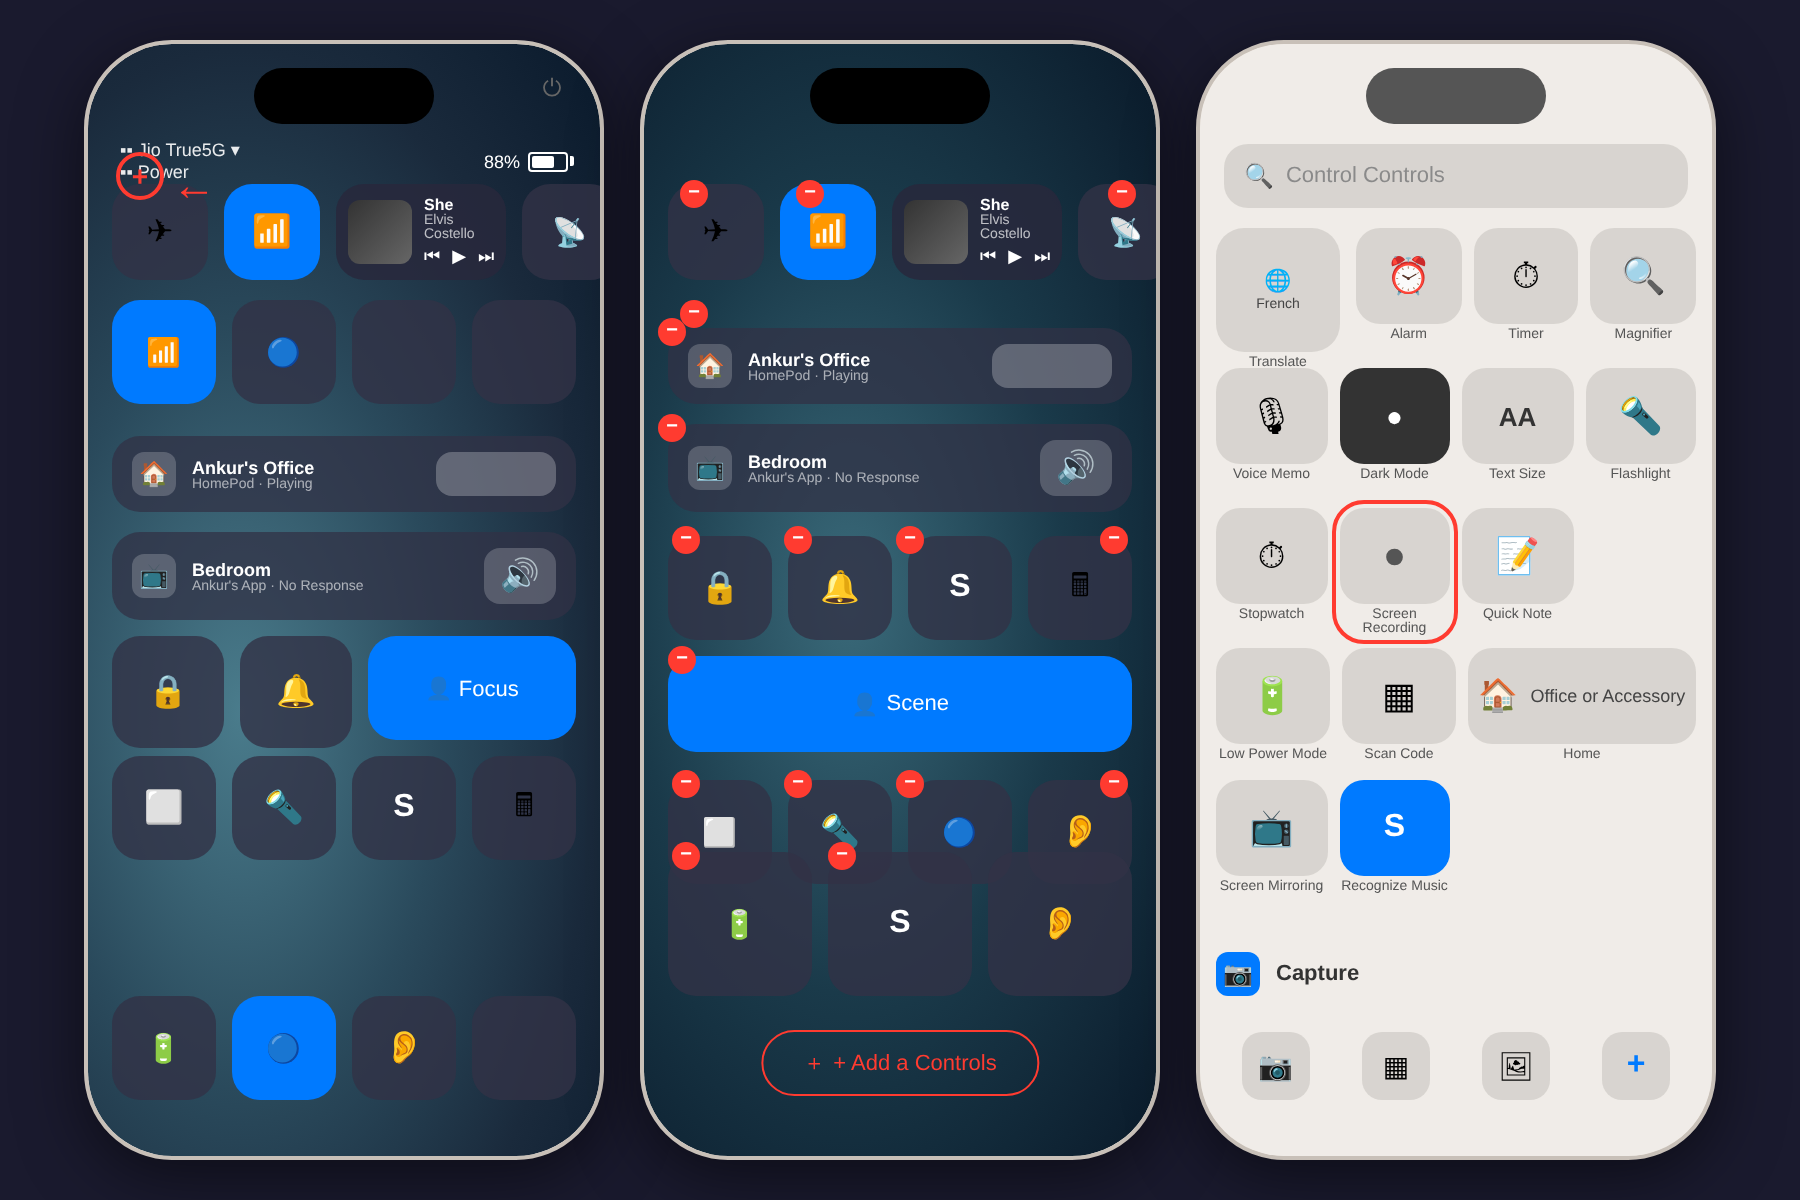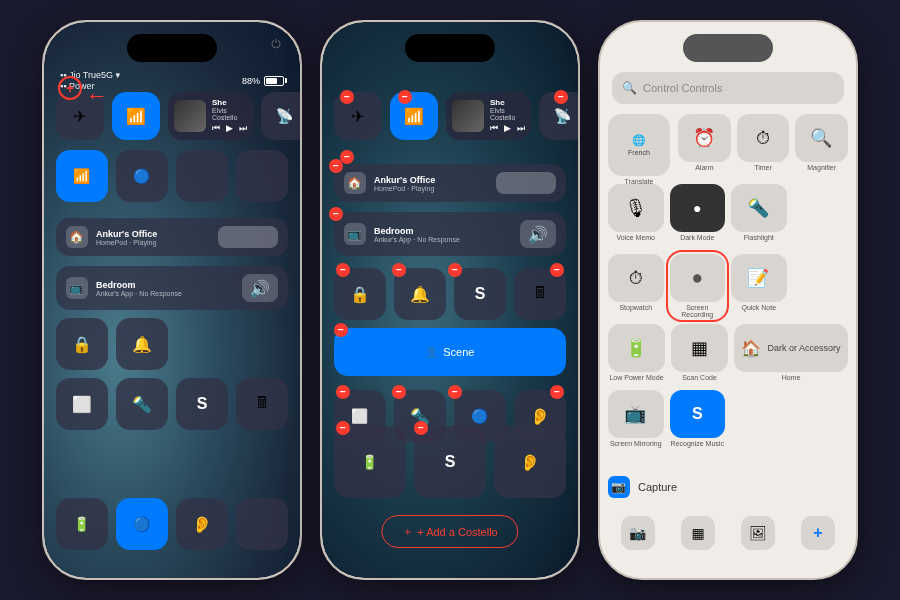--- a/index.html
+++ b/index.html
@@ -362,20 +362,21 @@
       <div class="home-info">
         <div class="home-title">Bedroom</div>
         <div class="home-sub">Ankur's App · No Response</div>
       </div>
       <div style="width:36px;height:28px;background:rgba(255,255,255,0.2);border-radius:8px;display:flex;align-items:center;justify-content:center;">🔊</div>
     </div>
 
     <div style="position:absolute;top:296px;left:12px;right:12px;display:grid;grid-template-columns:1fr 1fr 1fr 1fr;gap:8px;z-index:5;">
       <div class="cc-btn cc-btn-dark" style="font-size:16px;">🔒</div>
       <div class="cc-btn cc-btn-dark" style="font-size:16px;">🔔</div>
+      <div class="cc-btn cc-btn-blue" style="border-radius:14px;background:#007AFF;display:flex;align-items:center;justify-content:center;font-size:11px;color:white;gap:4px;aspect-ratio:2/1;grid-column:span 2;">👤 Focus</div>
     </div>
 
     <div style="position:absolute;top:356px;left:12px;right:12px;display:grid;grid-template-columns:1fr 1fr 1fr 1fr;gap:8px;z-index:5;">
       <div class="cc-btn cc-btn-dark" style="font-size:16px;">⬜</div>
       <div class="cc-btn cc-btn-dark" style="font-size:16px;">🔦</div>
       <div class="cc-btn cc-btn-dark" style="font-size:16px;color:white;font-weight:bold;">S</div>
       <div class="cc-btn cc-btn-dark" style="font-size:16px;">🖩</div>
     </div>
 
     <div style="position:absolute;bottom:28px;left:12px;right:12px;display:grid;grid-template-columns:1fr 1fr 1fr 1fr;gap:8px;z-index:5;">
@@ -468,21 +469,21 @@
     <div style="position:absolute;bottom:80px;left:12px;right:12px;display:grid;grid-template-columns:1fr 1fr 1fr;gap:8px;z-index:5;">
       <div class="remove-btn" style="position:absolute;top:-5px;left:2px;">−</div>
       <div class="remove-btn" style="position:absolute;top:-5px;left:80px;">−</div>
       <div class="cc-btn cc-btn-dark" style="font-size:14px;">🔋</div>
       <div class="cc-btn cc-btn-dark" style="font-size:16px;color:white;font-weight:bold;">S</div>
       <div class="cc-btn cc-btn-dark" style="font-size:16px;">👂</div>
     </div>
 
     <div class="add-control-btn">
       <span>＋</span>
-      <span>+ Add a Costello</span>
+      <span>+ Add a Controls</span>
     </div>
   </div>
 </div>
 
 <div class="phone">
   <div class="phone-screen">
     <div class="phone3-bg"></div>
     <div class="dynamic-island" style="background:#555;"></div>
 
     <div class="search-bar">
@@ -516,20 +517,24 @@
     <div style="position:absolute;top:162px;left:8px;right:8px;display:grid;grid-template-columns:1fr 1fr 1fr 1fr;gap:6px;z-index:5;">
       <div class="ctrl-item-full">
         <div class="ctrl-icon-box-sm">🎙</div>
         <span style="font-size:7px;color:#555;text-align:center;">Voice Memo</span>
       </div>
       <div class="ctrl-item-full">
         <div class="ctrl-icon-box-sm" style="background:#333;color:white;font-size:14px;">●</div>
         <span style="font-size:7px;color:#555;">Dark Mode</span>
       </div>
       <div class="ctrl-item-full">
+        <div class="ctrl-icon-box-sm white-bg" style="font-size:13px;font-weight:bold;color:#333;">AA</div>
+        <span style="font-size:7px;color:#555;">Text Size</span>
+      </div>
+      <div class="ctrl-item-full">
         <div class="ctrl-icon-box-sm">🔦</div>
         <span style="font-size:7px;color:#555;">Flashlight</span>
       </div>
     </div>
 
     <div style="position:absolute;top:232px;left:8px;right:8px;display:grid;grid-template-columns:1fr 1fr 1fr 1fr;gap:6px;z-index:5;">
       <div class="ctrl-item-full">
         <div class="ctrl-icon-box-sm">⏱</div>
         <span style="font-size:7px;color:#555;">Stopwatch</span>
       </div>
@@ -553,21 +558,21 @@
         <div class="ctrl-icon-box-sm">🔋</div>
         <span style="font-size:7px;color:#555;text-align:center;">Low Power Mode</span>
       </div>
       <div class="ctrl-item-full">
         <div class="ctrl-icon-box-sm">▦</div>
         <span style="font-size:7px;color:#555;">Scan Code</span>
       </div>
       <div class="ctrl-item-full">
         <div style="width:100%;height:48px;background:rgba(200,196,192,0.6);border-radius:12px;display:flex;align-items:center;justify-content:center;gap:6px;">
           <span>🏠</span>
-          <span style="font-size:9px;color:#444;">Dark or Accessory</span>
+          <span style="font-size:9px;color:#444;">Office or Accessory</span>
         </div>
         <span style="font-size:7px;color:#555;">Home</span>
       </div>
     </div>
 
     <div style="position:absolute;top:368px;left:8px;right:8px;display:grid;grid-template-columns:1fr 1fr 1fr 1fr;gap:6px;z-index:5;">
       <div class="ctrl-item-full">
         <div class="ctrl-icon-box-sm">📺</div>
         <span style="font-size:7px;color:#555;text-align:center;">Screen Mirroring</span>
       </div>
@@ -578,21 +583,21 @@
       <div class="ctrl-item-full">
         <div class="ctrl-icon-box-sm" style="background:transparent;"></div>
       </div>
       <div class="ctrl-item-full">
         <div class="ctrl-icon-box-sm" style="background:transparent;"></div>
       </div>
     </div>
 
     <div style="position:absolute;bottom:80px;left:8px;right:8px;display:flex;align-items:center;gap:8px;z-index:5;">
       <div style="width:22px;height:22px;background:#007AFF;border-radius:6px;display:flex;align-items:center;justify-content:center;font-size:12px;">📷</div>
-      <span style="font-size:11px;color:#333;font-weight:400;">Capture</span>
+      <span style="font-size:11px;color:#333;font-weight:700;">Capture</span>
     </div>
 
     <div style="position:absolute;bottom:28px;left:8px;right:8px;display:flex;justify-content:space-around;align-items:center;z-index:5;">
       <div style="display:flex;flex-direction:column;align-items:center;gap:2px;">
         <div style="width:34px;height:34px;background:rgba(200,196,192,0.6);border-radius:10px;display:flex;align-items:center;justify-content:center;font-size:14px;">📷</div>
       </div>
       <div style="display:flex;flex-direction:column;align-items:center;gap:2px;">
         <div style="width:34px;height:34px;background:rgba(200,196,192,0.6);border-radius:10px;display:flex;align-items:center;justify-content:center;font-size:14px;">▦</div>
       </div>
       <div style="display:flex;flex-direction:column;align-items:center;gap:2px;">

